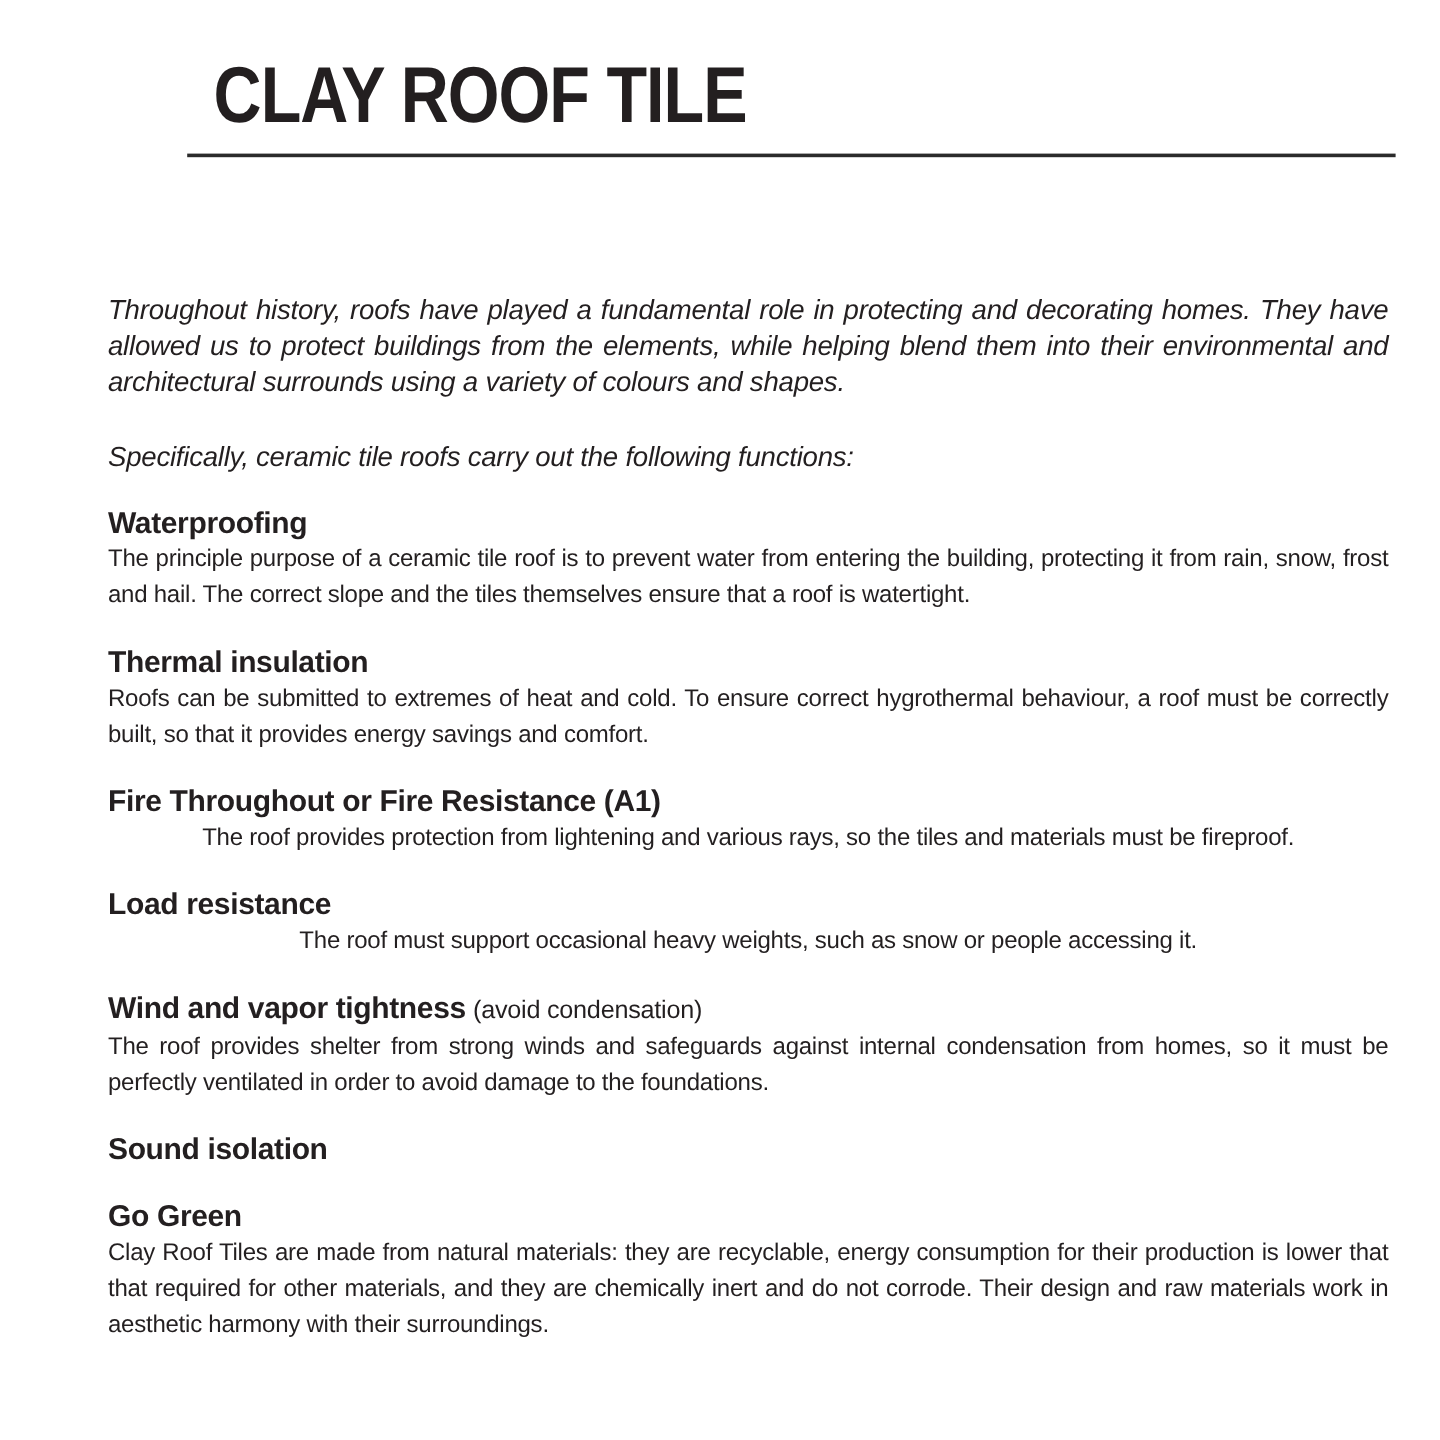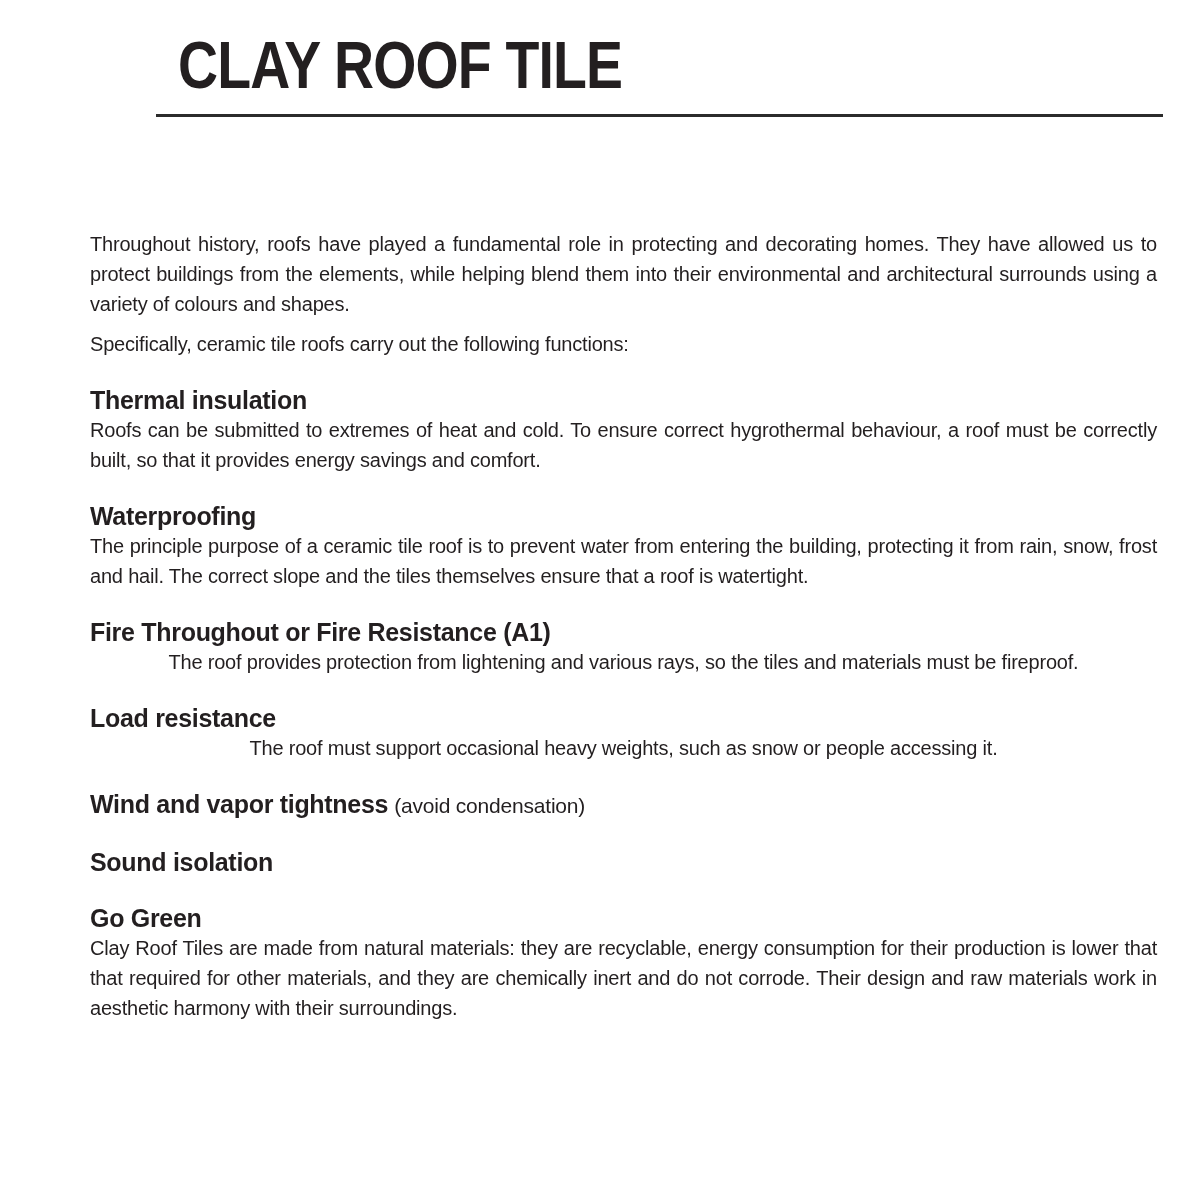--- a/index.html
+++ b/index.html
@@ -13,21 +13,21 @@
     overflow: hidden;
   }
   .page {
     position: relative;
     width: 1200px;
     height: 1200px;
     background: #ffffff;
   }
   
   .doc-header {
-    padding-top: 32px;
+    padding-top: 46px;
   }
   .doc-title {
     margin: 0 0 0 178px;
     font-size: 66px;
     line-height: 66px;
     font-weight: 700;
     letter-spacing: -1px;
     color: #231f20;
     transform: scaleX(0.84);
     transform-origin: left center;
@@ -38,30 +38,31 @@
     background: #2b2b2b;
     margin: 16px 0 0 156px;
     width: 1007px;
   }
   
   .content {
     margin: 0 43px 0 90px; 
   }
   .intro-p {
     margin: 0;
-    font-size: 20px;
+    font-size: 23px;
     line-height: 30px;
     letter-spacing: -0.2px;
     text-align: justify;
+    font-style: italic;
   }
   .intro-p.first {
     margin-top: 112px;
   }
   .intro-p.leadin {
-    margin-top: 10px;
+    margin-top: 32px;
     text-align: left;
   }
   .section {
     margin-top: 26px;
   }
   .section-heading {
     margin: 0;
     font-size: 25px;
     line-height: 30px;
     font-weight: 700;
@@ -94,41 +95,42 @@
     <h1 class="doc-title">CLAY ROOF TILE</h1>
     <div class="title-rule"></div>
   </header>
 
   <main class="content">
 
     <p class="intro-p first">Throughout history, roofs have played a fundamental role in protecting and decorating homes. They have allowed us to protect buildings from the elements, while helping blend them into their environmental and architectural surrounds using a variety of colours and shapes.</p>
     <p class="intro-p leadin">Specifically, ceramic tile roofs carry out the following functions:</p>
 
     <section class="section">
-      <h2 class="section-heading"><span>Thermal insulation</span></h2>
-      <p class="section-body">Roofs can be submitted to extremes of heat and cold. To ensure correct hygrothermal behaviour, a roof must be correctly built, so that it provides energy savings and comfort.</p>
+      <h2 class="section-heading"><span>Waterproofing</span></h2>
+      <p class="section-body">The principle purpose of a ceramic tile roof is to prevent water from entering the building, protecting it from rain, snow, frost and hail. The correct slope and the tiles themselves ensure that a roof is watertight.</p>
     </section>
 
     <section class="section">
-      <h2 class="section-heading"><span>Waterproofing</span></h2>
-      <p class="section-body">The principle purpose of a ceramic tile roof is to prevent water from entering the building, protecting it from rain, snow, frost and hail. The correct slope and the tiles themselves ensure that a roof is watertight.</p>
+      <h2 class="section-heading"><span>Thermal insulation</span></h2>
+      <p class="section-body">Roofs can be submitted to extremes of heat and cold. To ensure correct hygrothermal behaviour, a roof must be correctly built, so that it provides energy savings and comfort.</p>
     </section>
 
     <section class="section">
       <h2 class="section-heading"><span>Fire Throughout or Fire Resistance (A1)</span></h2>
       <p class="section-body single">The roof provides protection from lightening and various rays, so the tiles and materials must be fireproof.</p>
     </section>
 
     <section class="section">
       <h2 class="section-heading"><span>Load resistance</span></h2>
       <p class="section-body single">The roof must support occasional heavy weights, such as snow or people accessing it.</p>
     </section>
 
     <section class="section">
       <h2 class="section-heading"><span>Wind and vapor tightness</span><span class="heading-note">(avoid condensation)</span></h2>
+      <p class="section-body">The roof provides shelter from strong winds and safeguards against internal condensation from homes, so it must be perfectly ventilated in order to avoid damage to the foundations.</p>
     </section>
 
     <section class="section">
       <h2 class="section-heading"><span>Sound isolation</span></h2>
     </section>
 
     <section class="section">
       <h2 class="section-heading"><span>Go Green</span></h2>
       <p class="section-body">Clay Roof Tiles are made from natural materials: they are recyclable, energy consumption for their production is lower that that required for other materials, and they are chemically inert and do not corrode. Their design and raw materials work in aesthetic harmony with their surroundings.</p>
     </section>

